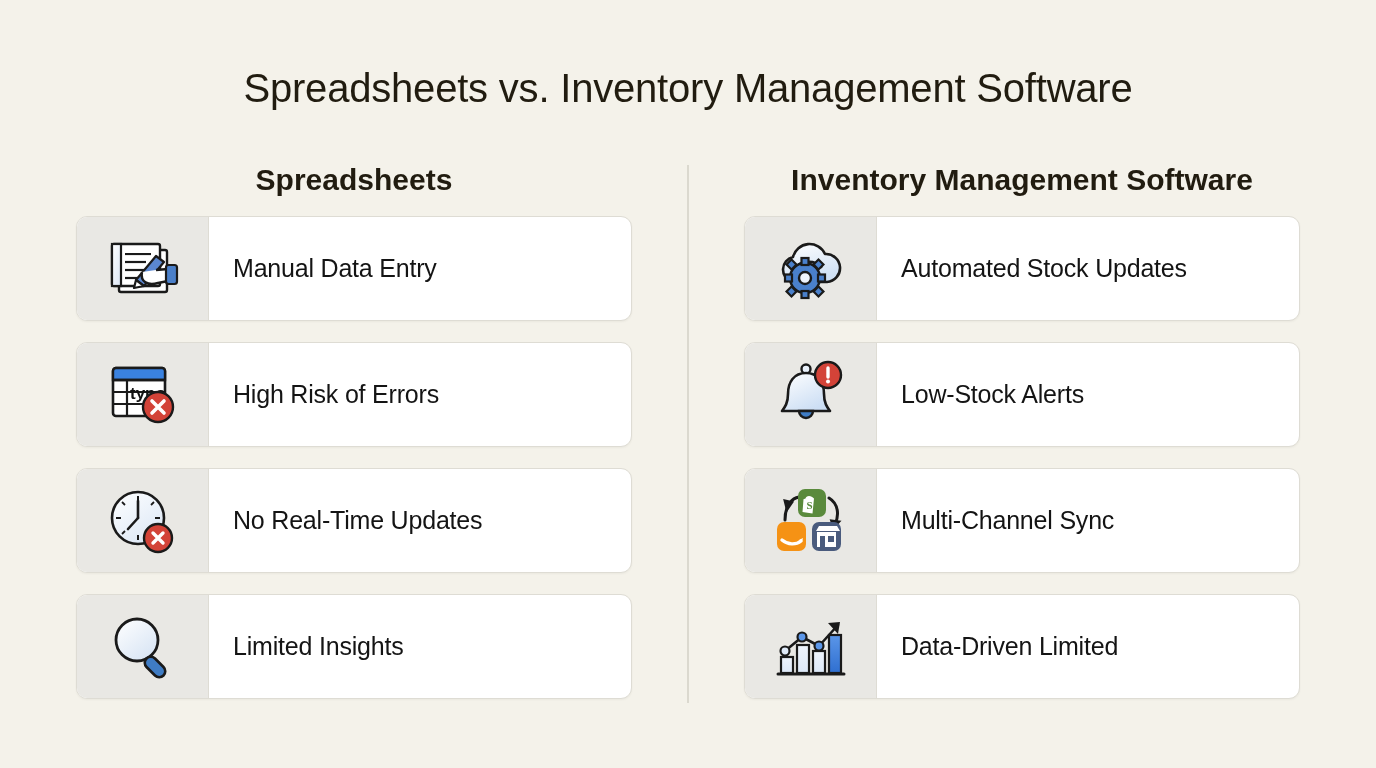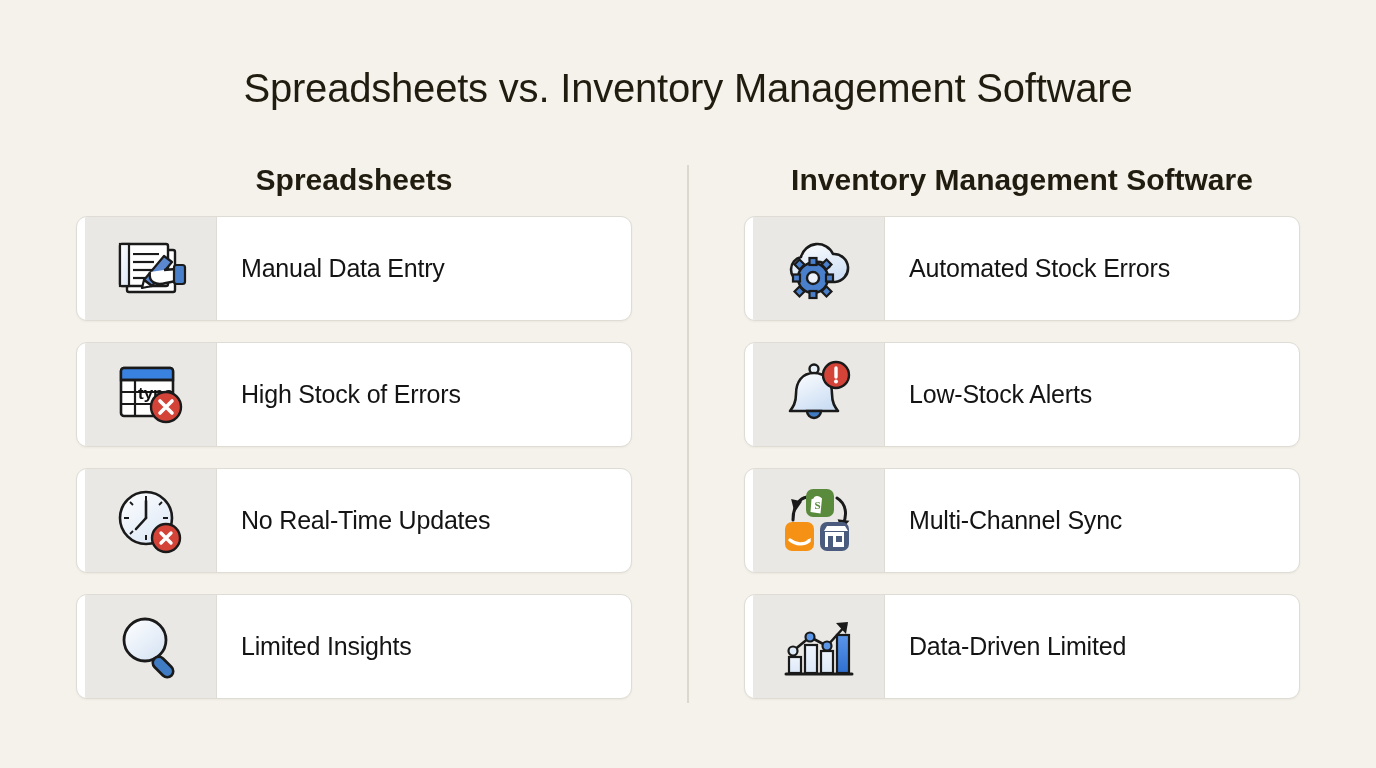--- a/index.html
+++ b/index.html
@@ -38,21 +38,20 @@
 
   .card {
     display: flex; align-items: stretch;
     height: 105px; width: 100%;
     margin-bottom: 21px;
     background: #ffffff;
     border: 1px solid #dedcd4;
     border-radius: 11px;
     overflow: hidden;
     box-shadow: 0 1px 2px rgba(60,55,40,0.05);
-    padding-left: 8px;
   }
   .card-icon {
     flex: 0 0 132px;
     background: #e9e8e4;
     border-right: 1px solid #dedcd4;
     display: flex; align-items: center; justify-content: center;
   }
   .card-label {
     flex: 1 1 auto;
     display: flex; align-items: center;
@@ -106,21 +105,21 @@
           <path d="M5 9 a3 3 0 0 1 3-3 h46 a3 3 0 0 1 3 3 v9 h-52 z" fill="#3a82e0" stroke="#1a1a1a" stroke-width="2.4"></path>
           <line x1="5" y1="18" x2="57" y2="18" stroke="#1a1a1a" stroke-width="2.4"></line>
           <line x1="5" y1="30" x2="57" y2="30" stroke="#1a1a1a" stroke-width="2.2"></line>
           <line x1="5" y1="42" x2="57" y2="42" stroke="#1a1a1a" stroke-width="2.2"></line>
           <line x1="19" y1="18" x2="19" y2="54" stroke="#1a1a1a" stroke-width="2.2"></line>
           <text x="22" y="37" font-family="Liberation Sans, sans-serif" font-size="17" font-weight="bold" fill="#111111">typo</text>
           <circle cx="50" cy="45" r="15" fill="#d34338" stroke="#1a1a1a" stroke-width="2.4"></circle>
           <path d="M44 39 L56 51 M56 39 L44 51" stroke="#ffffff" stroke-width="3.6" stroke-linecap="round"></path>
         </svg>
       </div>
-      <div class="card-label">High Stock of Errors</div>
+      <div class="card-label">High Risk of Errors</div>
     </div>
 
     <div class="card">
       <div class="card-icon">
         <svg width="70" height="68" viewBox="0 0 70 68">
           <defs>
             <linearGradient id="cg1" x1="0" y1="0" x2="0.7" y2="1">
               <stop offset="0" stop-color="#ffffff"></stop>
                 <stop offset="1" stop-color="#dde8f6"></stop>
             </linearGradient>
@@ -183,21 +182,21 @@
               <rect x="13" y="-3.5" width="7" height="7"></rect>
               <rect x="-17" y="-17" width="7" height="7" transform="rotate(45 -13.5 -13.5)"></rect>
               <rect x="10" y="-17" width="7" height="7" transform="rotate(45 13.5 -13.5)"></rect>
               <rect x="-17" y="10" width="7" height="7" transform="rotate(45 -13.5 13.5)"></rect>
               <rect x="10" y="10" width="7" height="7" transform="rotate(45 13.5 13.5)"></rect>
             </g>
             <circle cx="0" cy="0" r="6" fill="#eef3fb" stroke="#1a1a1a" stroke-width="2.4"></circle>
           </g>
         </svg>
       </div>
-      <div class="card-label">Automated Stock Errors</div>
+      <div class="card-label">Automated Stock Updates</div>
     </div>
 
     <div class="card">
       <div class="card-icon">
         <svg width="70" height="70" viewBox="0 0 70 70">
           <defs>
             <linearGradient id="bg1" x1="0" y1="0" x2="0.6" y2="1">
               <stop offset="0" stop-color="#ffffff"></stop>
                 <stop offset="1" stop-color="#ccdef4"></stop>
             </linearGradient>

